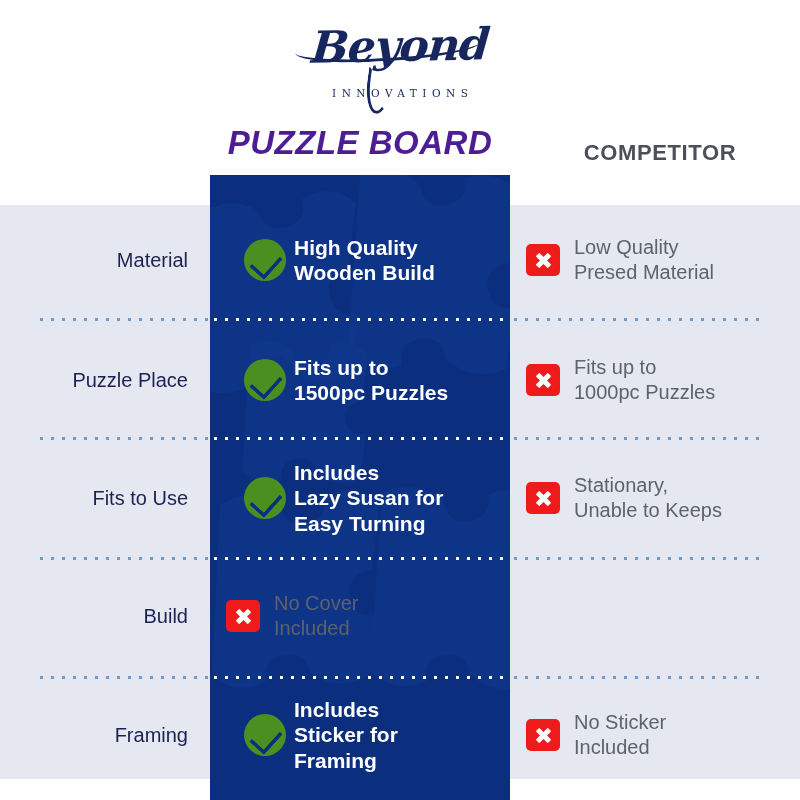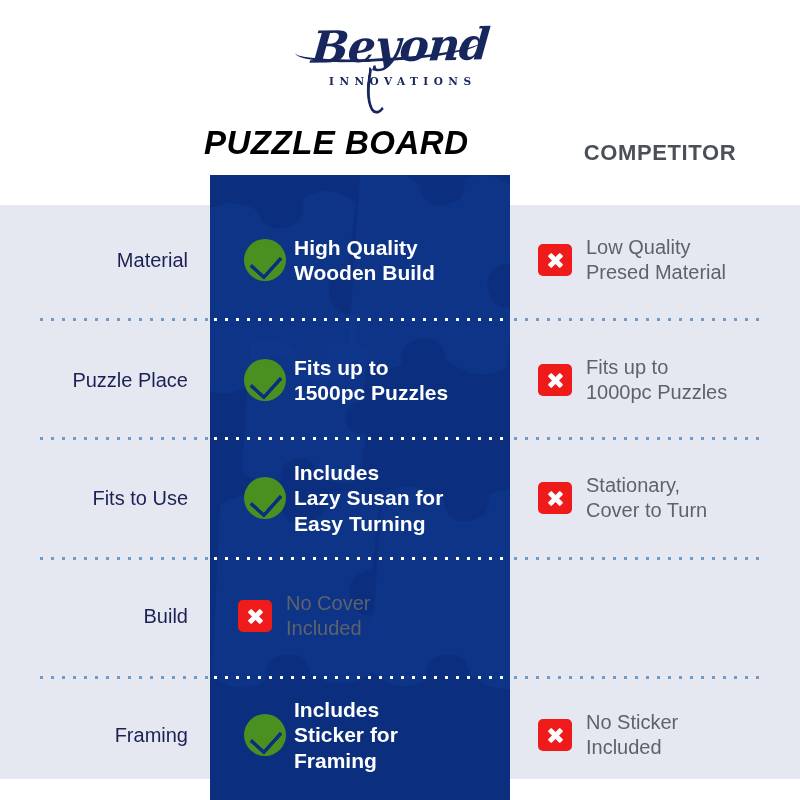--- a/index.html
+++ b/index.html
@@ -46,25 +46,25 @@
     left: -16px;
     bottom: 7px;
     width: 186px;
     height: 14px;
     border-bottom: 3px solid #17275e;
     border-radius: 0 0 60% 40% / 0 0 100% 70%;
     transform: rotate(-1deg);
   }
   #logo-sub {
     position: relative;
-    margin-top: 8px;
+    margin-top: 20px;
     color: #17275e;
     font-family: "DejaVu Serif", "Liberation Serif", serif;
     font-size: 10.5px;
-    font-weight: 700;
+    font-weight: 400;
     letter-spacing: 5.5px;
     text-indent: 5.5px;
   }
   
   #logo-loop {
     position: absolute;
     left: 50%;
     top: 44px;
     width: 26px;
     height: 46px;
@@ -75,21 +75,22 @@
     border-radius: 0 0 60% 60% / 0 0 90% 90%;
     transform: rotate(8deg);
     pointer-events: none;
   }
 
   
   #heading-puzzle {
     position: absolute;
     left: 204px; top: 124px;
     width: 312px;
-    color: #000000;
+    text-align: center;
+    color: #4c1d95;
     font-weight: bold;
     font-style: italic;
     font-size: 33px;
     letter-spacing: 0.5px;
     white-space: nowrap;
   }
   #heading-competitor {
     position: absolute;
     left: 520px; top: 140px;
     width: 280px;
@@ -153,21 +154,21 @@
     color: #ffffff;
     font-weight: bold;
     font-size: 21px;
     line-height: 1.2;
     white-space: pre-line;
   }
   .cell-con {
     width: 290px;
     display: flex;
     align-items: center;
-    padding-left: 28px;
+    padding-left: 16px;
     gap: 14px;
   }
   .con-text {
     color: #5d626c;
     font-size: 20px;
     line-height: 1.25;
     white-space: pre-line;
   }
 
   
@@ -286,21 +287,21 @@
     <div class="cell-label">Fits to Use</div>
     <div class="cell-pro">
       <span class="check-icon"></span>
       <span class="pro-text">Includes
 Lazy Susan for
 Easy Turning</span>
     </div>
     <div class="cell-con">
       <span class="x-icon"></span>
       <span class="con-text">Stationary,
-Cover to Turn</span>
+Unable to Keeps</span>
     </div>
   </div>
   <div class="divider divider-side" style="left:36px;  top:556px; width:174px;"></div>
   <div class="divider divider-mid" style="left:210px; top:556px; width:300px;"></div>
   <div class="divider divider-side" style="left:510px; top:556px; width:254px;"></div>
 
   <div class="row" style="top:573px; height:86px;">
     <div class="cell-label">Build</div>
     <div class="cell-con">
       <span class="x-icon"></span>

